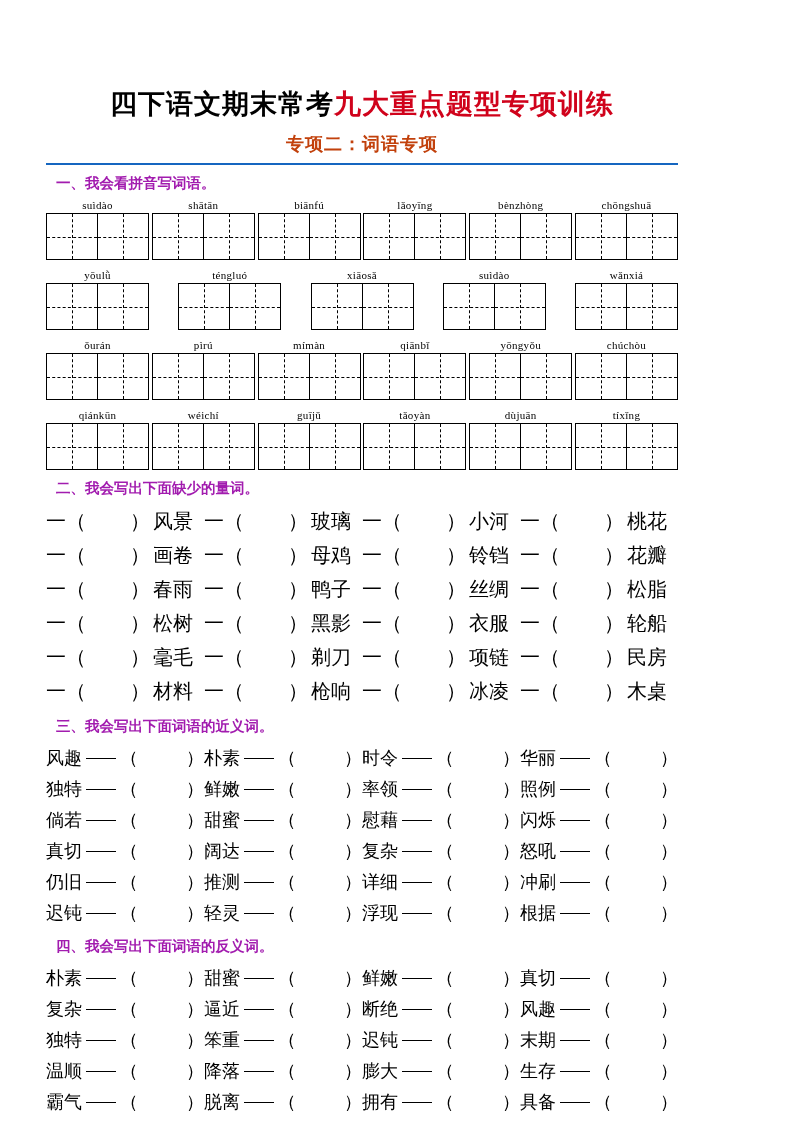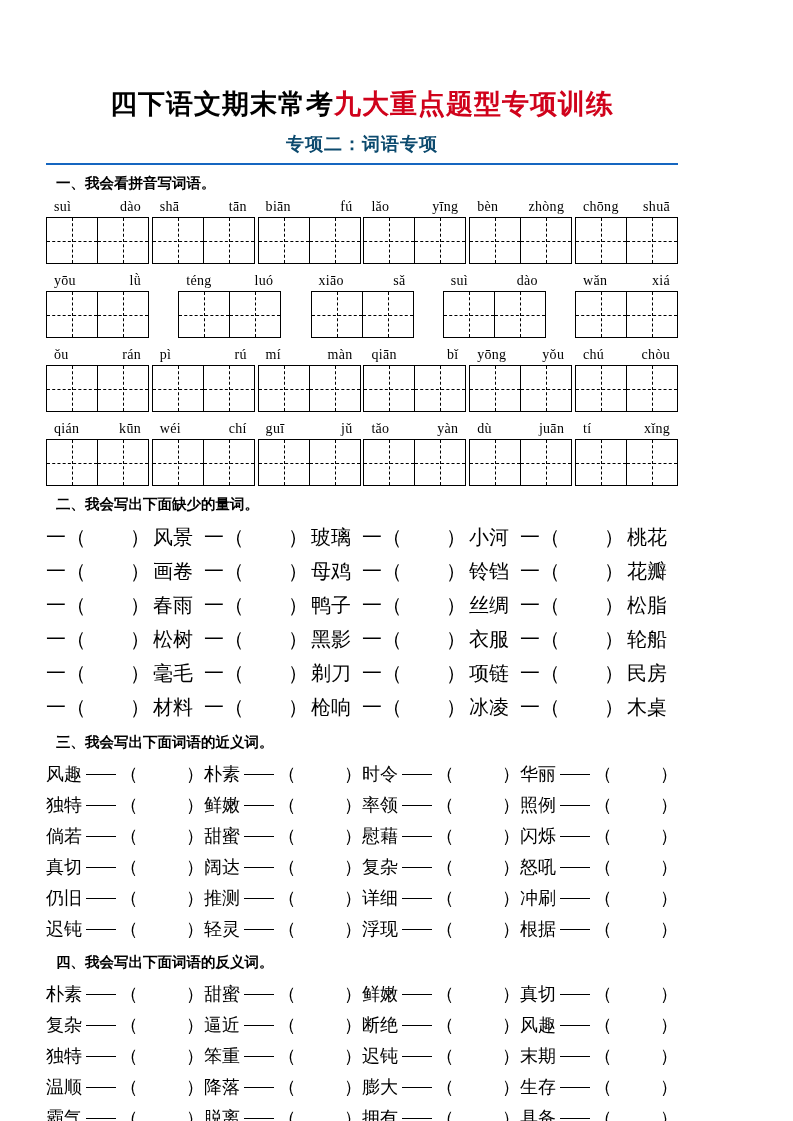--- a/index.html
+++ b/index.html
@@ -33,51 +33,51 @@
     padding-top: 58px;
     white-space: nowrap;
   }
   .title .t-black { color: #000; }
   .title .t-red { color: #d0021b; }
 
   .subtitle {
     text-align: center;
     font-size: 18px;
     font-weight: bold;
-    color: #0c4a6e;
+    color: #c2410c;
     margin-top: 10px;
     letter-spacing: 1px;
   }
   .rule {
     border-top: 2px solid #1566c0;
     margin: 7px 0 0 0;
   }
 
   
   .sec-head {
-    color: #000000;
+    color: #a21caf;
     font-weight: bold;
     font-size: 14.5px;
     margin: 9px 0 6px 10px;
     font-family: "Liberation Sans", sans-serif;
   }
 
   
   .pinyin-block { margin-top: 2px; }
   .pinyin-row {
     display: flex;
     justify-content: space-between;
     margin-bottom: 9px;
   }
   .py-cell { width: 103px; }
   .py-label {
     display: flex;
-    justify-content: space-between;
+    justify-content: center;
     font-family: "Liberation Serif", serif;
-    font-size: 14px;
+    font-size: 11px;
     letter-spacing: 0.3px;
     margin-bottom: 2px;
     padding: 0 8px;
   }
   .py-boxes {
     display: flex;
     border: 1.4px solid #000;
     height: 47px;
     box-sizing: border-box;
   }

